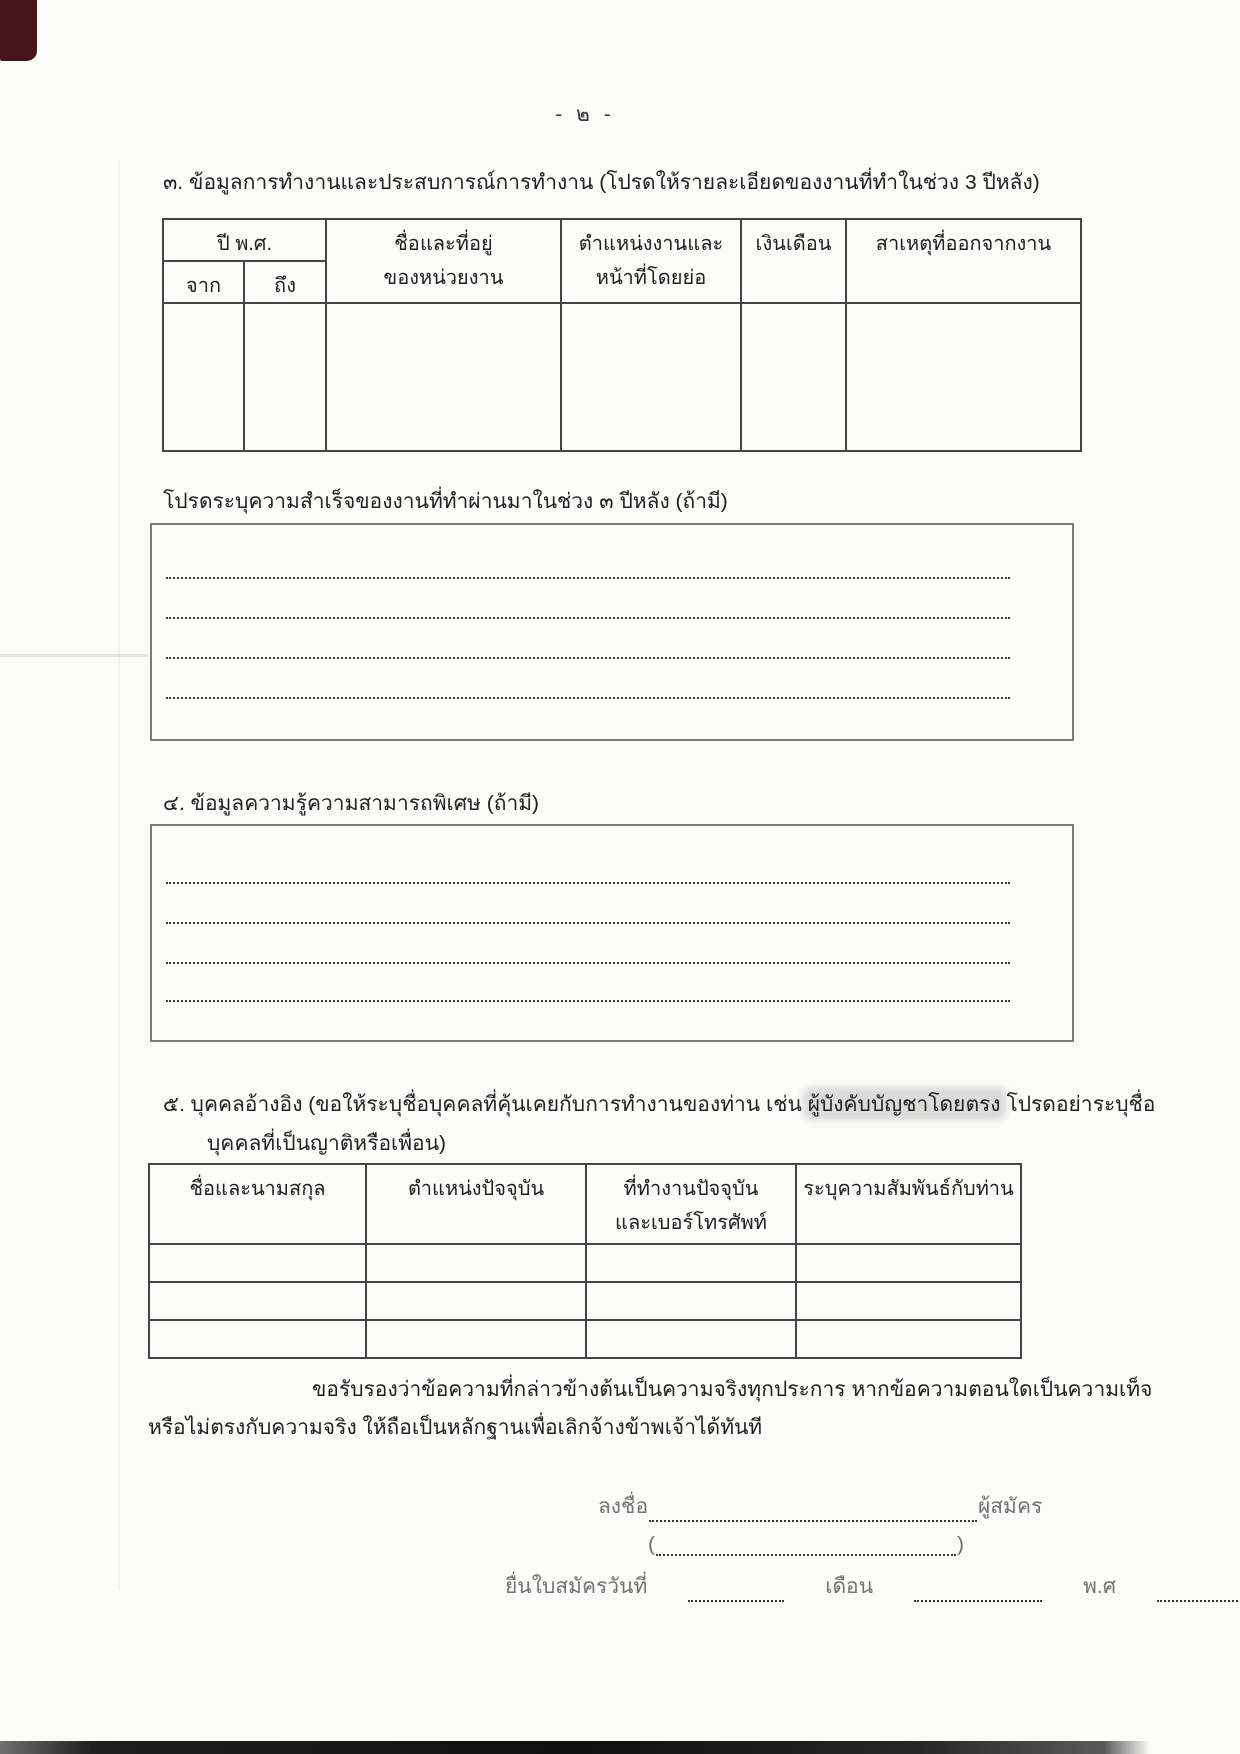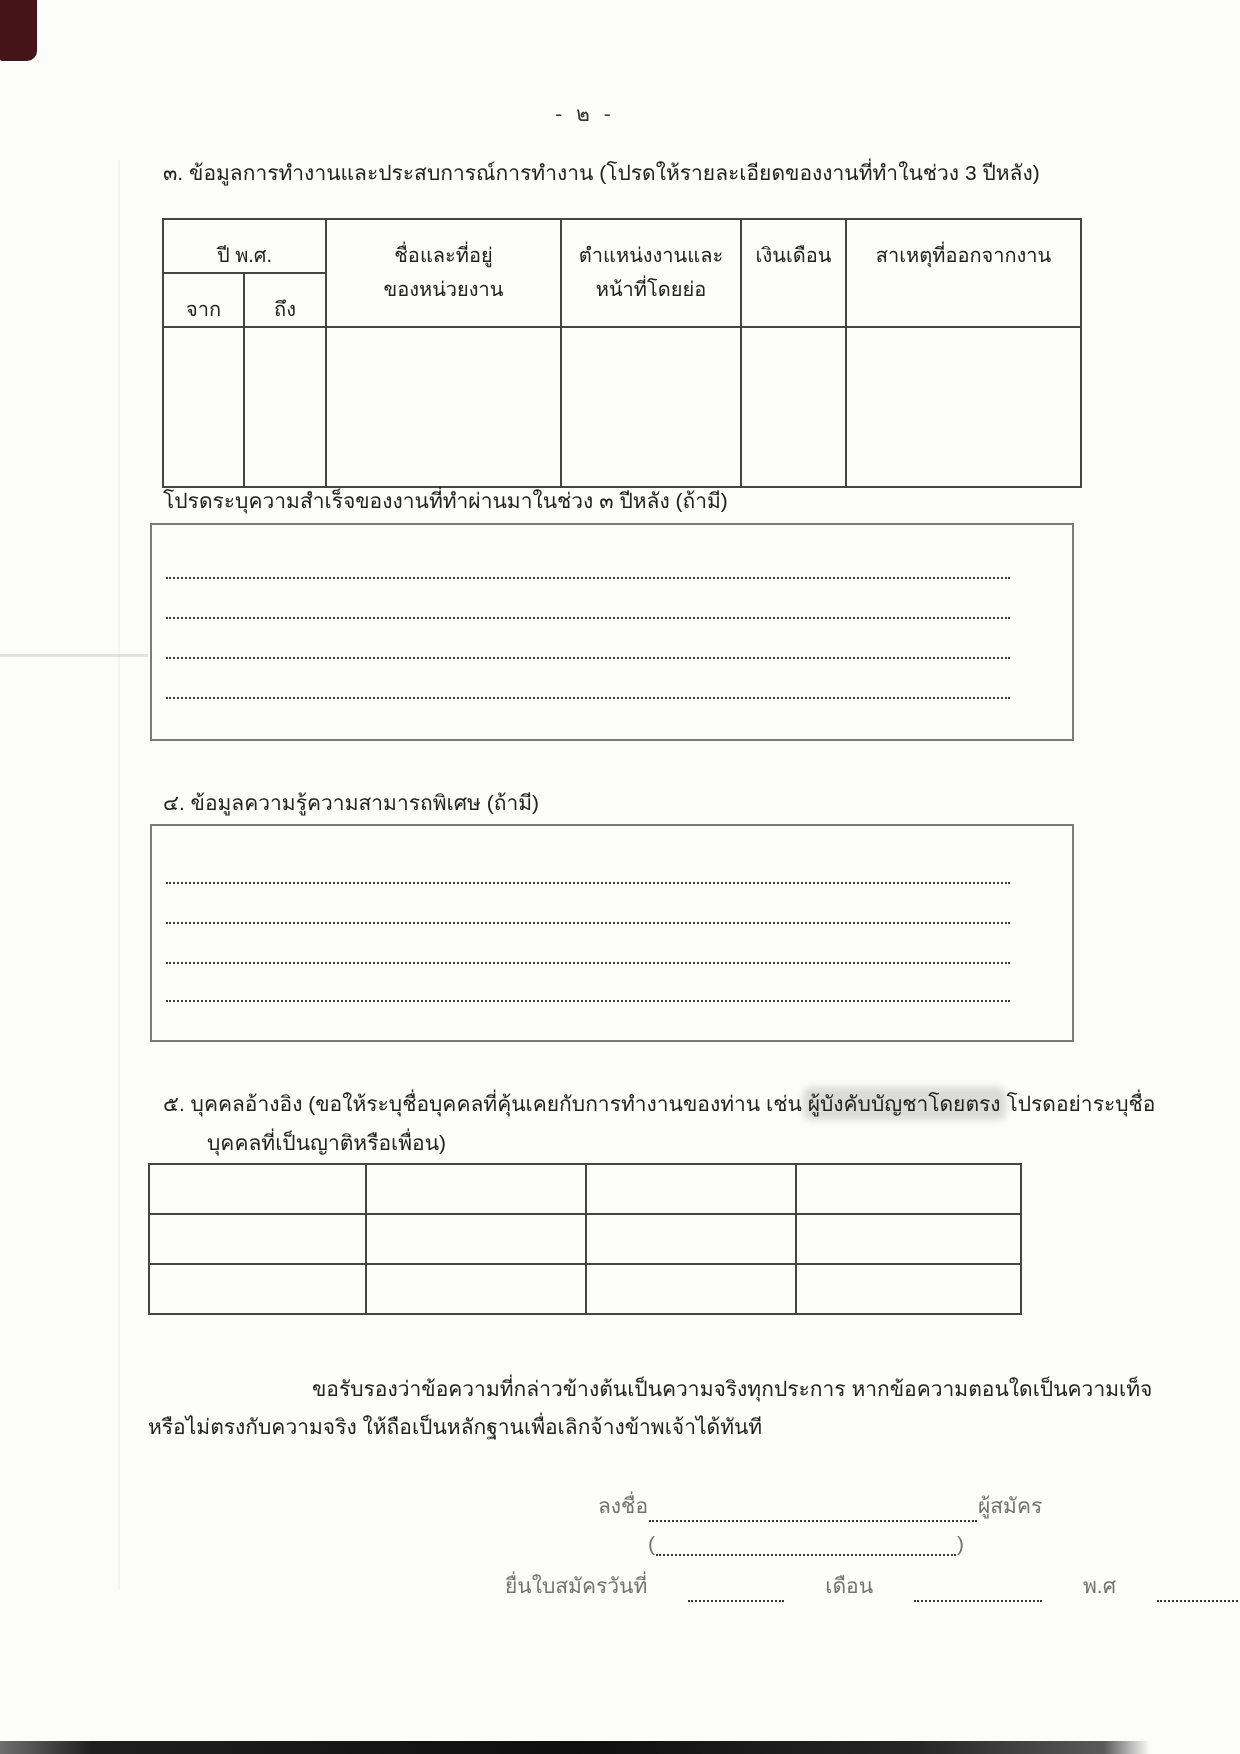--- a/index.html
+++ b/index.html
@@ -31,33 +31,33 @@
   .left-crease{
     position:absolute;left:118px;top:160px;width:2px;height:1430px;
     background:rgba(80,80,80,0.05);
   }
   
   .page-number{
     position:absolute;left:0;top:97px;width:1170px;
     text-align:center;font-size:21px;letter-spacing:4px;color:#3a3a3a;
   }
   .heading{position:absolute;font-size:21px;white-space:nowrap;color:#222;}
-  .h-s3{left:163px;top:156px;}
+  .h-s3{left:163px;top:165px;}
   .h-ach{left:163px;top:484px;}
   .h-s4{left:163px;top:786px;}
   .h-s5a{left:163px;top:1087px;}
   .h-s5b{left:207px;top:1126px;}
   .smudge{
     background:rgba(150,150,150,0.32);
     box-shadow:0 0 7px 5px rgba(150,150,150,0.32);
     border-radius:3px;
   }
   
   table{border-collapse:collapse;table-layout:fixed;position:absolute;font-size:20px;color:#222;}
-  td{border:2px solid #454545;text-align:center;vertical-align:top;padding:18px 4px 0 4px;line-height:34px;}
+  td{border:2px solid #454545;text-align:center;vertical-align:top;padding:6px 4px 0 4px;line-height:34px;}
   .work-table{left:162px;top:218px;width:918px;}
   .work-table .r1 td{height:32px;}
   .work-table .r2 td{height:29px;}
   .work-table .body td{height:140px;}
   .ref-table{left:148px;top:1163px;width:872px;}
   .ref-table .hd td{height:72px;}
   .ref-table .body td{height:30px;}
   .two-line span{display:block;}
   
   .fill-box{
@@ -166,20 +166,29 @@
   <div class="heading h-s5b">บุคคลที่เป็นญาติหรือเพื่อน)</div>
 
   <table class="ref-table">
     <colgroup>
       <col style="width:217px">
         <col style="width:220px">
         <col style="width:210px">
         <col style="width:225px">
     </colgroup>
     <tbody>
+        <tr class="hd">
+      <td>ชื่อและนามสกุล</td>
+      <td>ตำแหน่งปัจจุบัน</td>
+      <td class="two-line">
+        <span>ที่ทำงานปัจจุบัน</span>
+        <span>และเบอร์โทรศัพท์</span>
+      </td>
+      <td>ระบุความสัมพันธ์กับท่าน</td>
+    </tr>
     <tr class="body">
       <td></td>
       <td></td>
       <td></td>
       <td></td>
     </tr>
     <tr class="body">
       <td></td>
       <td></td>
       <td></td>

